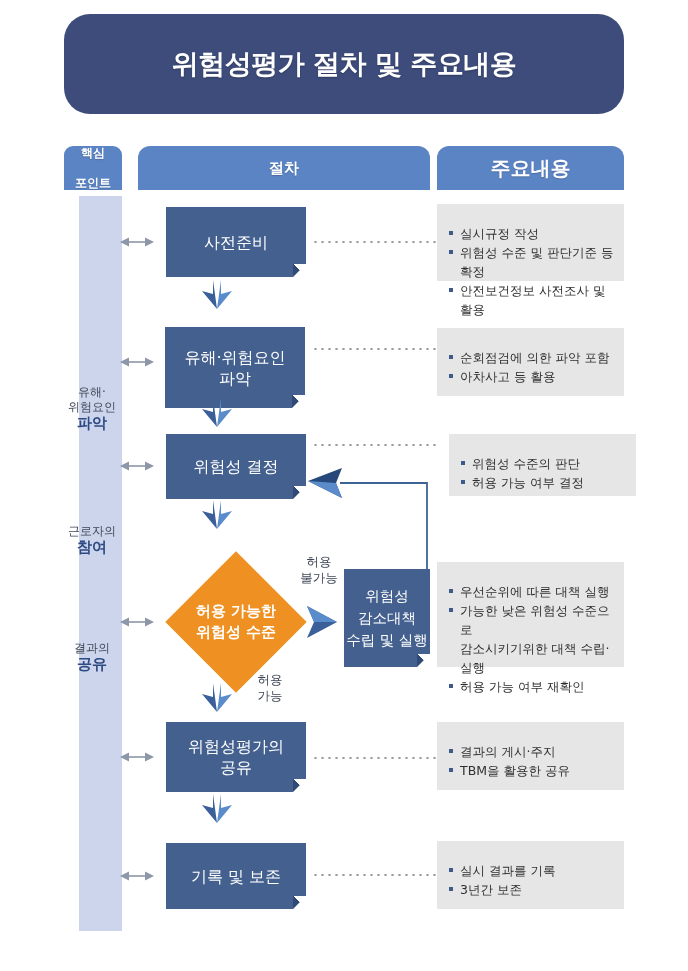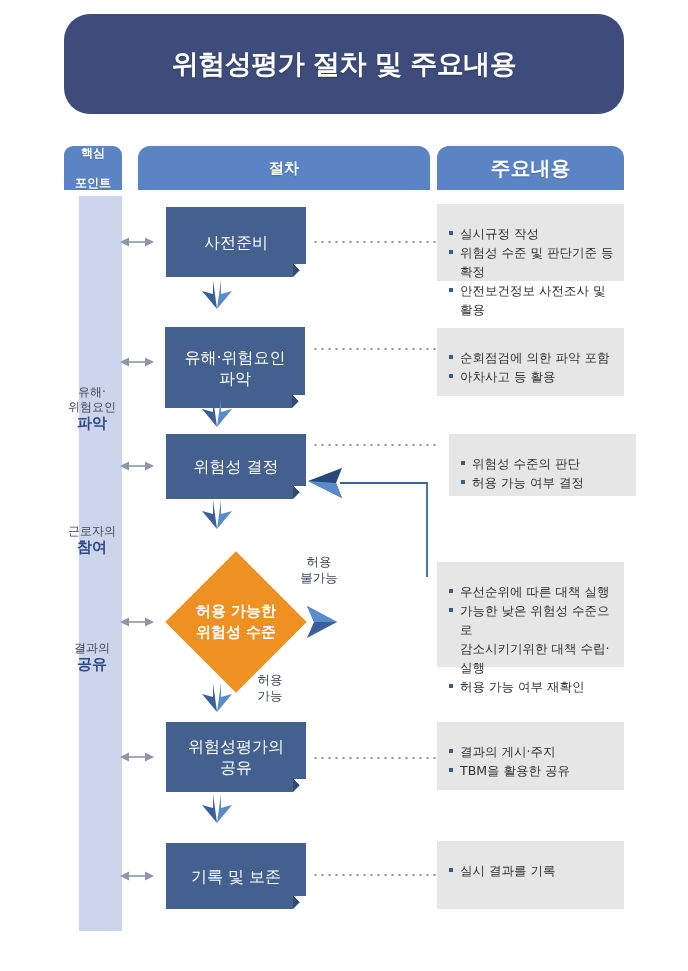--- a/index.html
+++ b/index.html
@@ -270,20 +270,26 @@
     <div>불가능</div>
   </div>
 
   <div class="right-arrow" style="left:307px;top:600px;">
     <svg width="34" height="44" viewBox="0 0 34 44">
       <polygon points="0,6 30,22 0,38 7,22" fill="#3b6099"></polygon>
       <polygon points="0,6 30,22 7,22" fill="#5a8ccb"></polygon>
     </svg>
   </div>
 
+  <div class="pbox" style="left:344px;top:569px;width:86px;height:98px;font-size:14.5px;line-height:22px;">
+    <span>위험성</span>
+    <span>감소대책</span>
+    <span>수립 및 실행</span>
+    <span class="fold"></span>
+  </div>
 
   <div class="cpanel" style="left:437px;top:562px;width:187px;height:105px;">
     <ul>
       <li>우선순위에 따른 대책 실행</li>
       <li>가능한 낮은 위험성 수준으로
 감소시키기위한 대책 수립·실행</li>
       <li>허용 가능 여부 재확인</li>
     </ul>
   </div>
 
@@ -333,20 +339,21 @@
   </div>
 
   <div class="pbox" style="left:166px;top:843px;width:140px;height:66px;">
     <span style="white-space:pre-line">기록 및 보존</span>
     <span class="fold"></span>
   </div>
   <div class="dotline" style="left:312px;top:874px;width:124px;"></div>
   <div class="cpanel" style="left:437px;top:841px;width:187px;height:68px;">
     <ul>
       <li>실시 결과를 기록</li>
+      <li>3년간 보존</li>
     </ul>
   </div>
   <div class="dbl" style="left:120px;top:870px;">
     <svg width="34" height="12" viewBox="0 0 34 12">
       <line x1="7" y1="6" x2="27" y2="6" stroke="#8d97a8" stroke-width="1.6"></line>
       <polygon points="0,6 9,1.5 9,10.5" fill="#8d97a8"></polygon>
       <polygon points="34,6 25,1.5 25,10.5" fill="#8d97a8"></polygon>
     </svg>
   </div>
 

